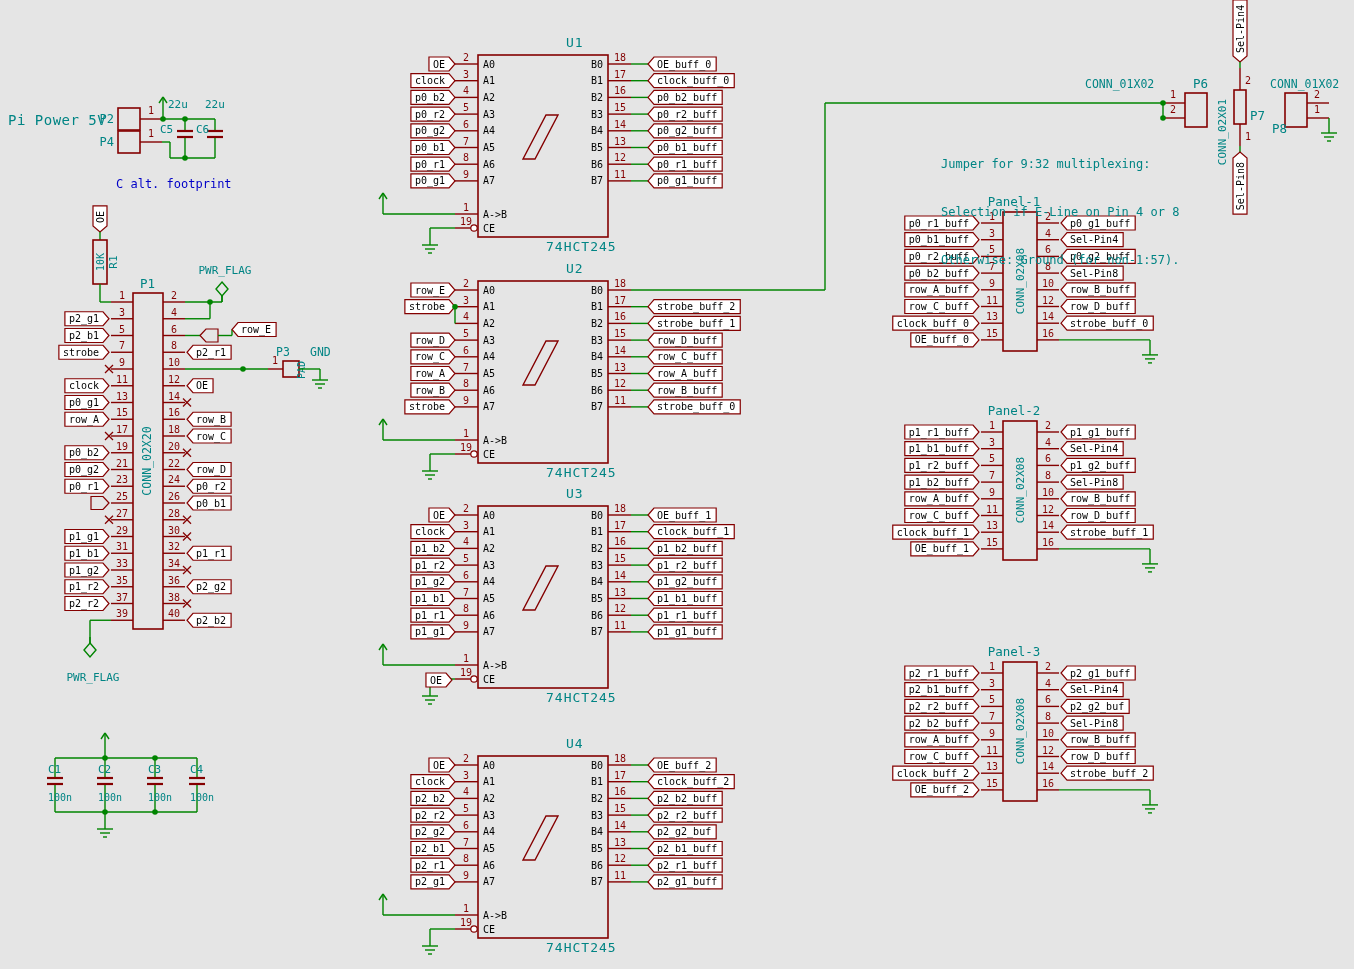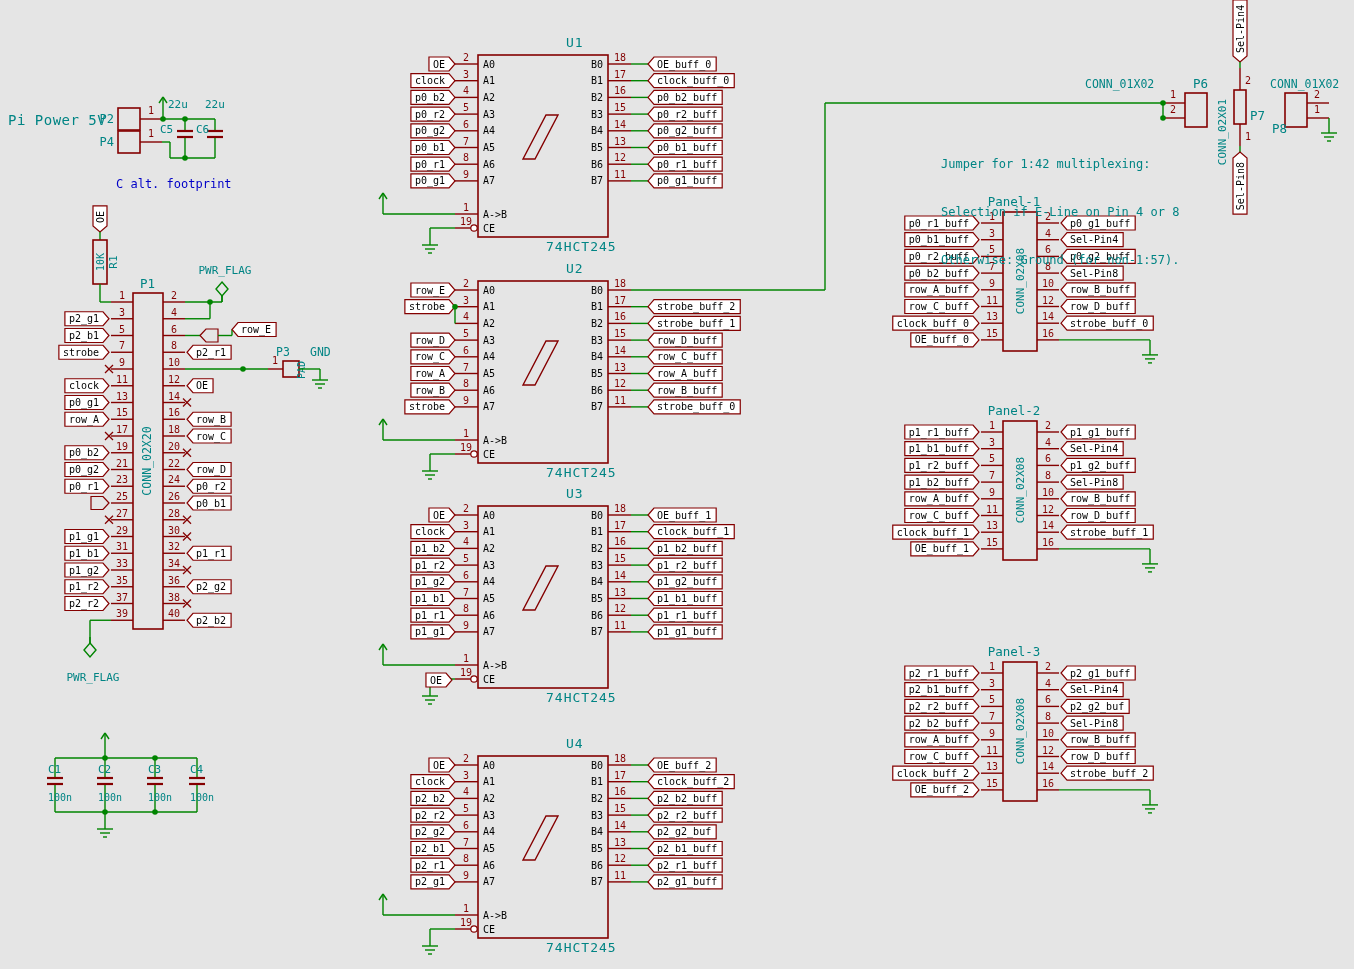--- a/index.html
+++ b/index.html
@@ -1275,17 +1275,17 @@
         <line x1="100" y1="833" x2="110" y2="833" stroke="#008400" stroke-width="1.4"></line>
         <line x1="103" y1="837" x2="107" y2="837" stroke="#008400" stroke-width="1.4"></line>
       </g>
     </svg>
 
   <div id="pi-power-title" class="overlay">Pi Power 5V</div>
 
   <div id="c-alt-note" class="overlay">C alt. footprint</div>
 
   <div id="jumper-note" class="overlay">
-    <div>Jumper for 1:42 multiplexing:</div>
+    <div>Jumper for 9:32 multiplexing:</div>
     <div>Selection if E-Line on Pin 4 or 8</div>
     <div>Otherwise: Ground (for non-1:57).</div>
   </div>
 </div>
 
 </body></html>

